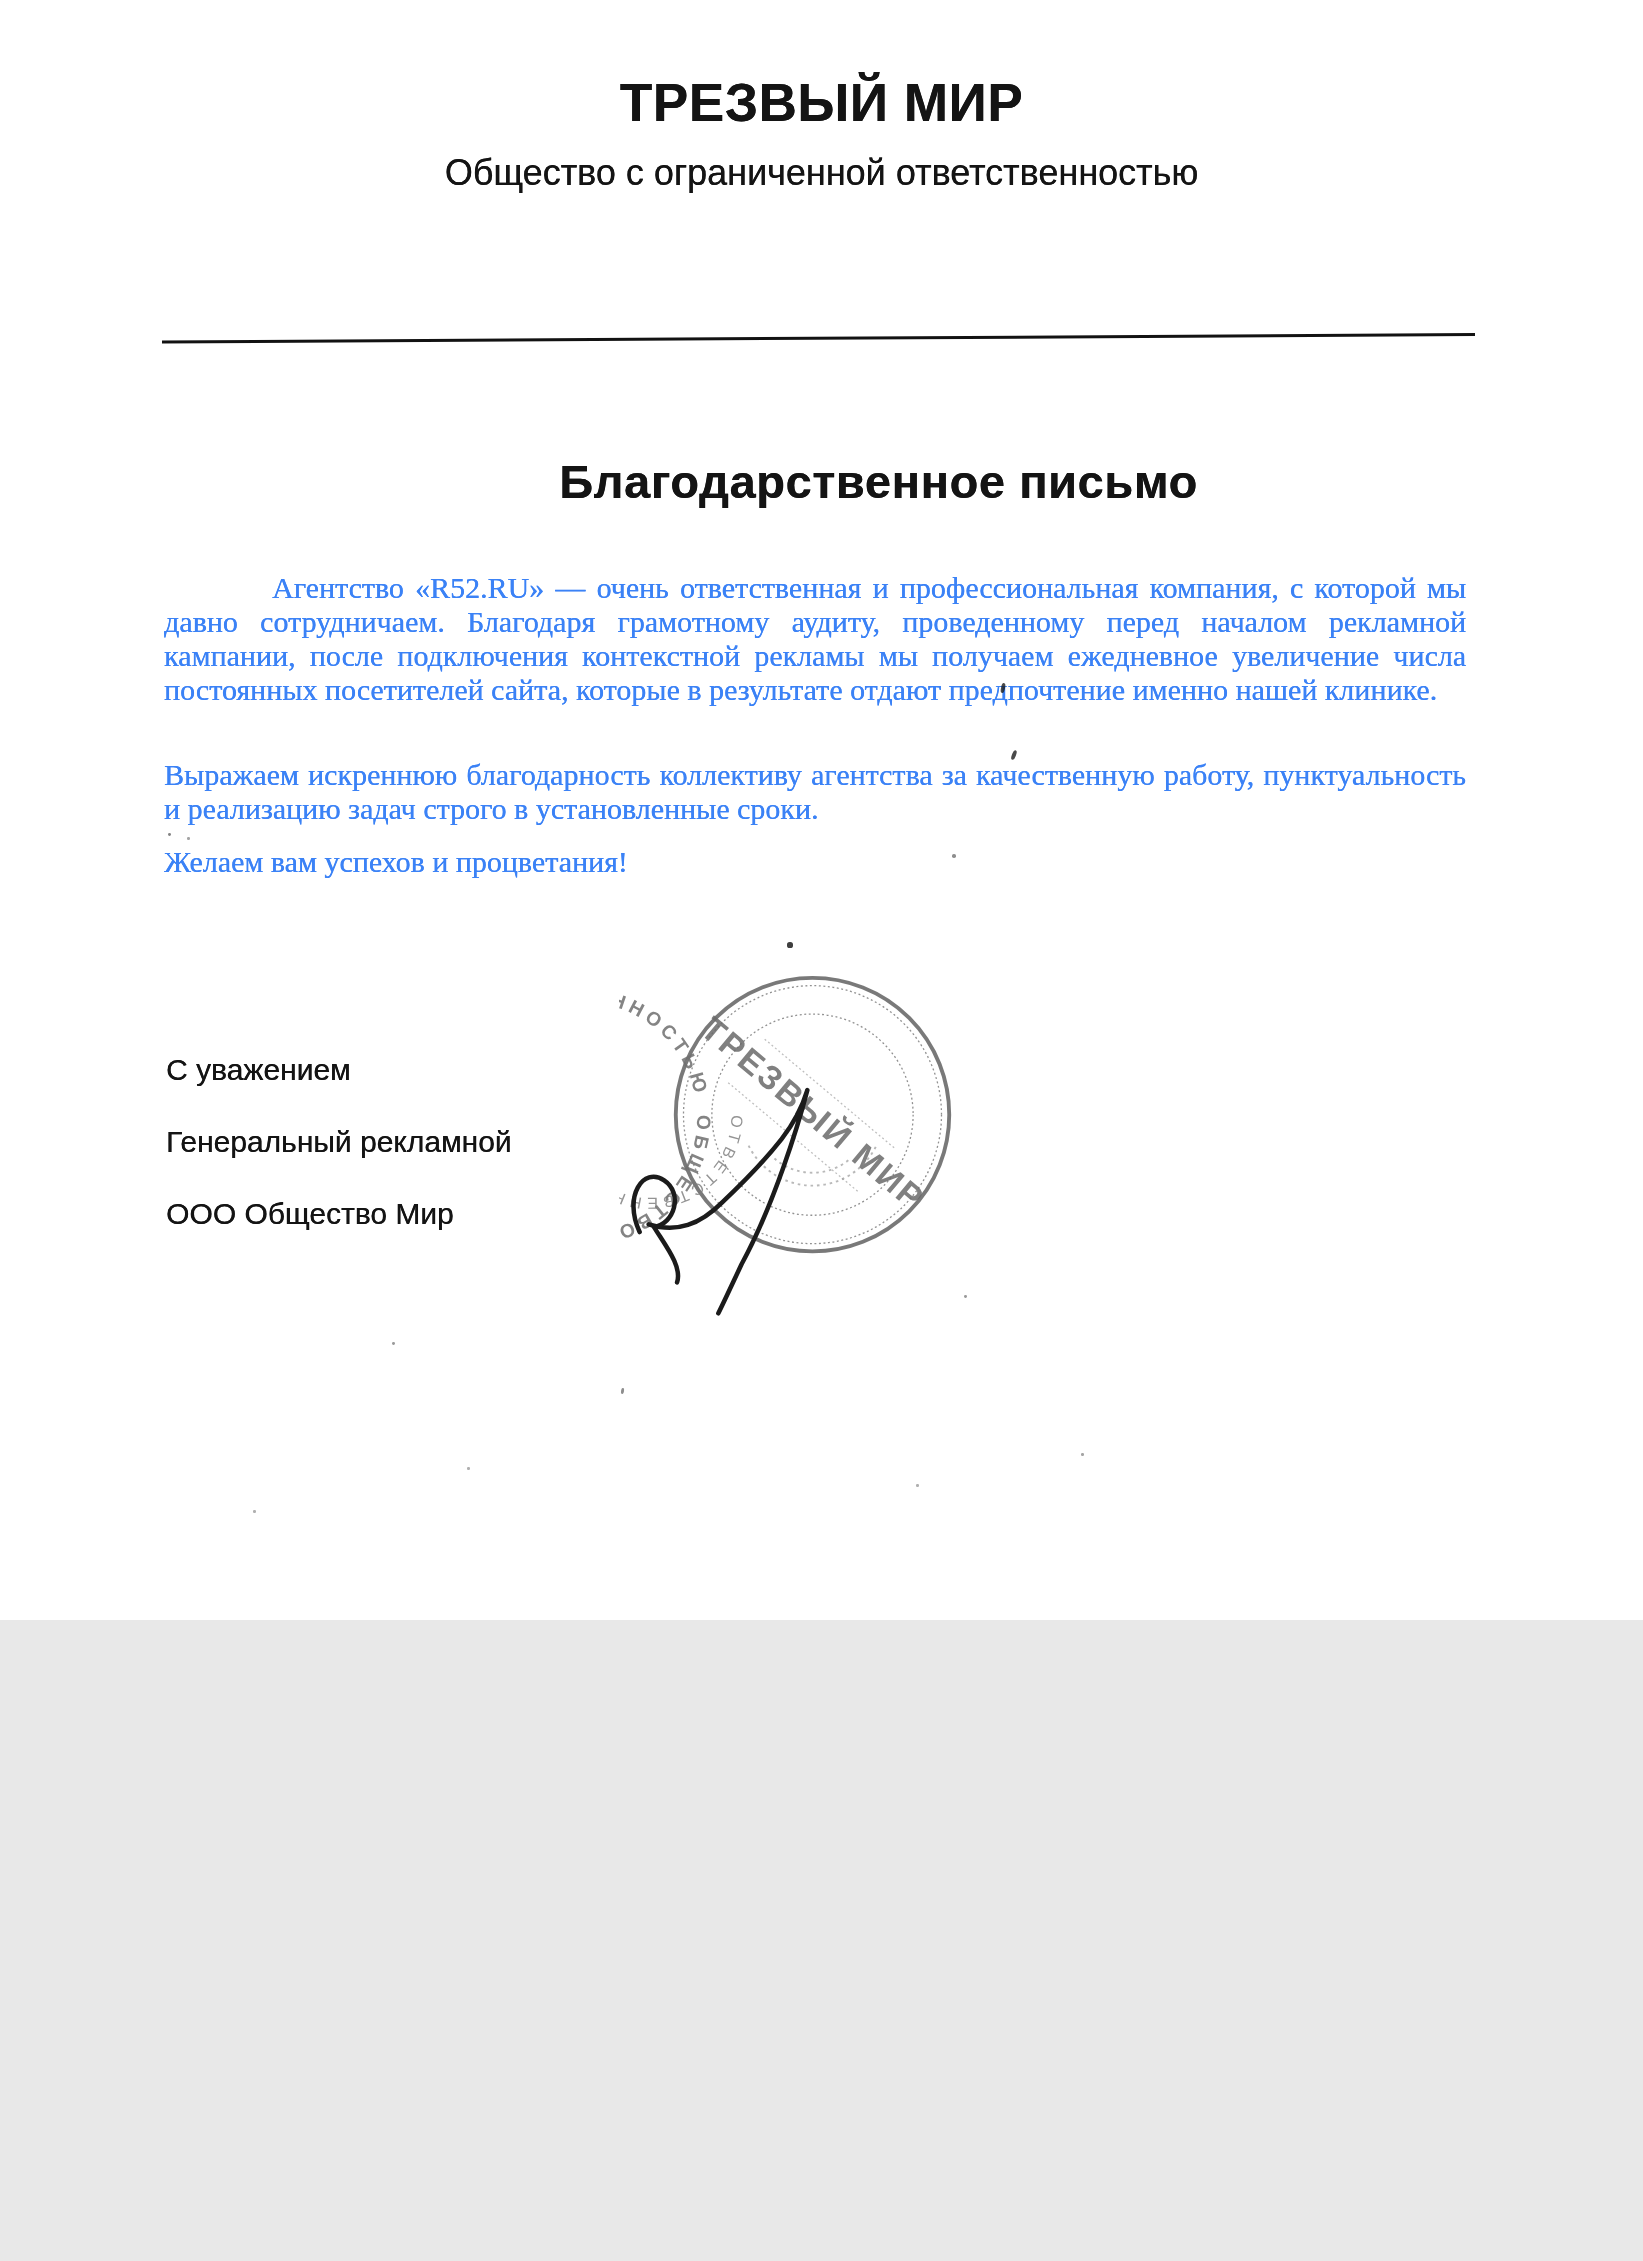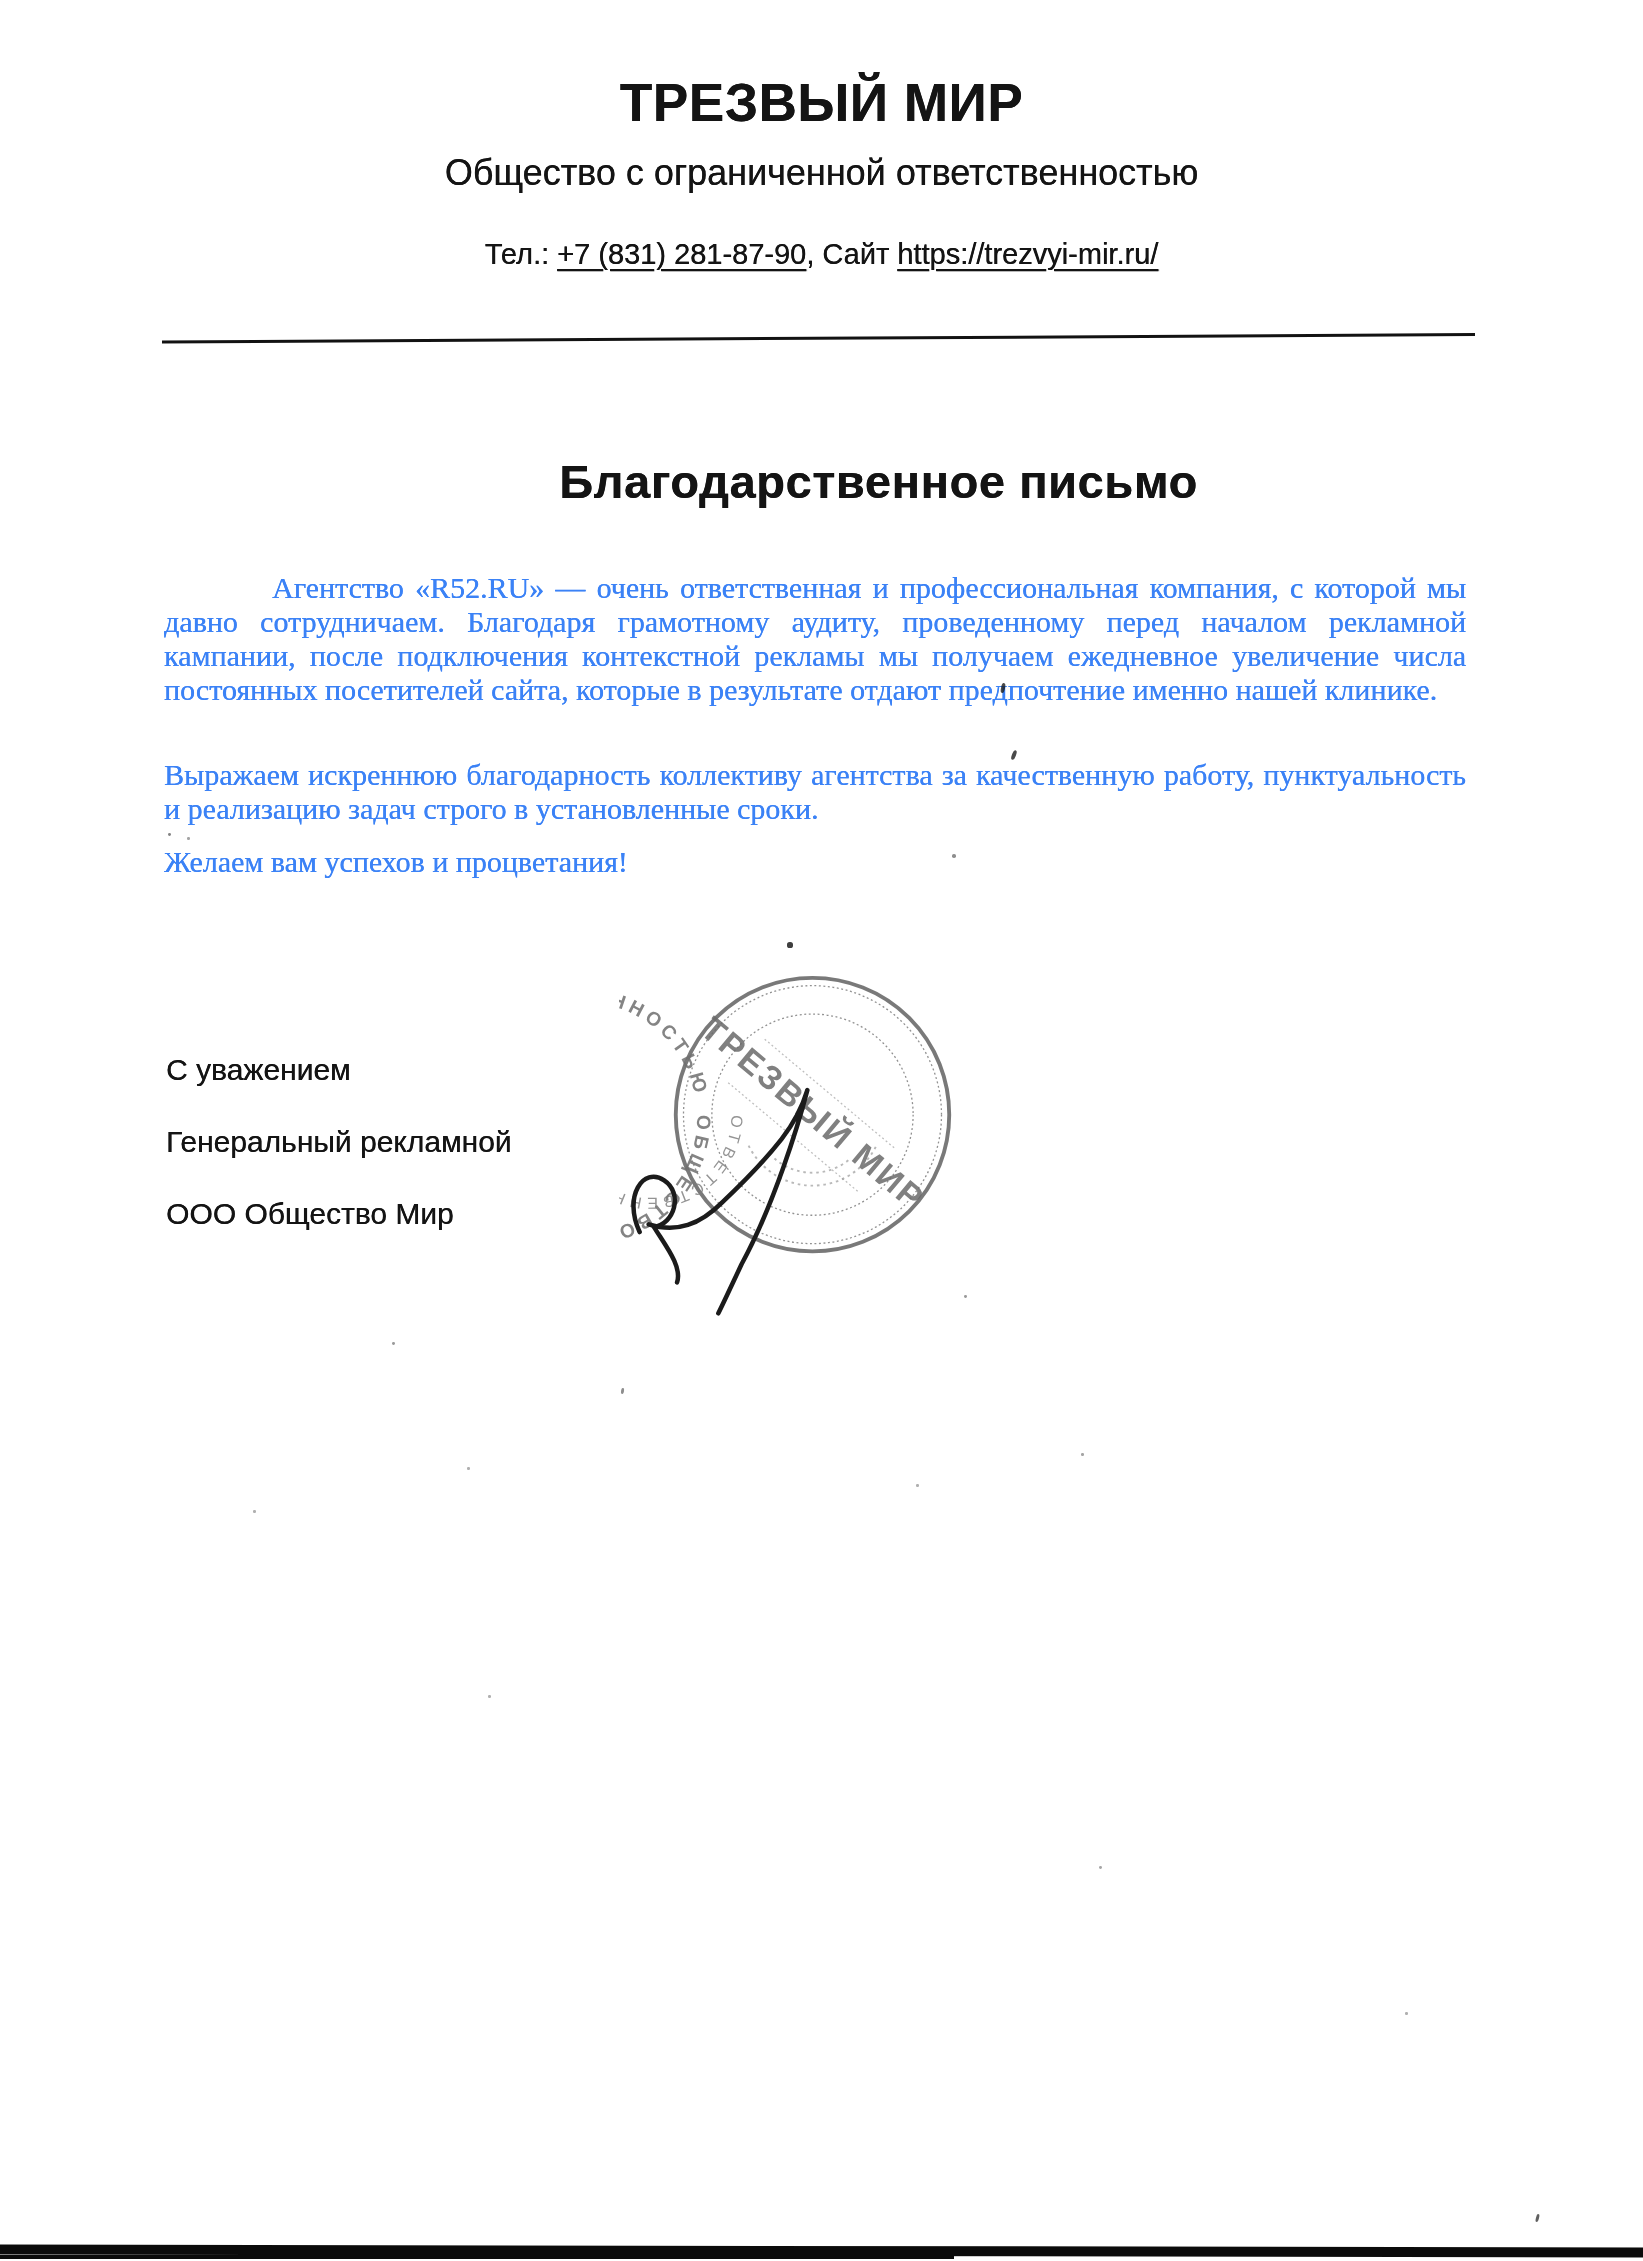--- a/index.html
+++ b/index.html
@@ -1,17 +1,17 @@
 <!DOCTYPE html>
 <html style="font-size:10.3px"><head>
 <meta charset="utf-8">
 <style>
   html,body { margin:0; padding:0; background:#e8e8e8; }
   .page {
-    position:relative; width:1643px; height:2261px; background:#ffffff;
+    position:relative; width:1643px; height:1620px; background:#ffffff;
     font-family:"Liberation Sans", sans-serif; color:#141414; overflow:hidden;
   }
   .scan { text-shadow: 0.3px 0.3px 0 currentColor; }
 
   
   .center-line { position:absolute; left:0; width:100%; text-align:center; white-space:nowrap; }
   .brand    { top:72px; font-size:53px; font-weight:700; letter-spacing:0.6px; }
   .org-type { top:152px; font-size:36px; }
   .addr     { top:200px; font-size:29px; }
   .tel      { top:238px; font-size:29px; }
@@ -52,23 +52,20 @@
   .scan-bar  { position:absolute; left:0;   top:2246px; width:1643px; height:9.7px; background:#0b0b0b; transform:rotate(0.1deg); }
   .scan-bar2 { position:absolute; left:0;   top:2255px; width:954px; height:3.9px;  background:#0b0b0b; }
 </style>
 </head>
 <body>
 
 <div class="page">
 
   <div class="center-line brand scan">ТРЕЗВЫЙ МИР</div>
   <div class="center-line org-type scan">Общество с ограниченной ответственностью</div>
-  <div class="center-line tel scan">
-    <span>Тел.: </span><span class="u">+7 (831) 281-87-90</span><span>, Сайт </span><span class="u">https://trezvyi-mir.ru/</span>
-  </div>
 
   <div class="divider"></div>
 
   <div class="title scan">Благодарственное письмо</div>
   <p class="body-text p1 scan">Агентство «R52.RU» — очень ответственная и профессиональная компания, с которой мы давно сотрудничаем. Благодаря грамотному аудиту, проведенному перед началом рекламной кампании, после подключения контекстной рекламы мы получаем ежедневное увеличение числа постоянных посетителей сайта, которые в результате отдают предпочтение именно нашей клинике.</p>
   <p class="body-text p3 scan">Желаем вам успехов и процветания!</p>
   <p class="body-text p2 scan">Выражаем искреннюю благодарность коллективу агентства за качественную работу, пунктуальность и реализацию задач строго в установленные сроки.</p>
 
   <div class="sig-line regards scan">С уважением</div>
   <div class="sig-line position scan">Генеральный рекламной</div>

